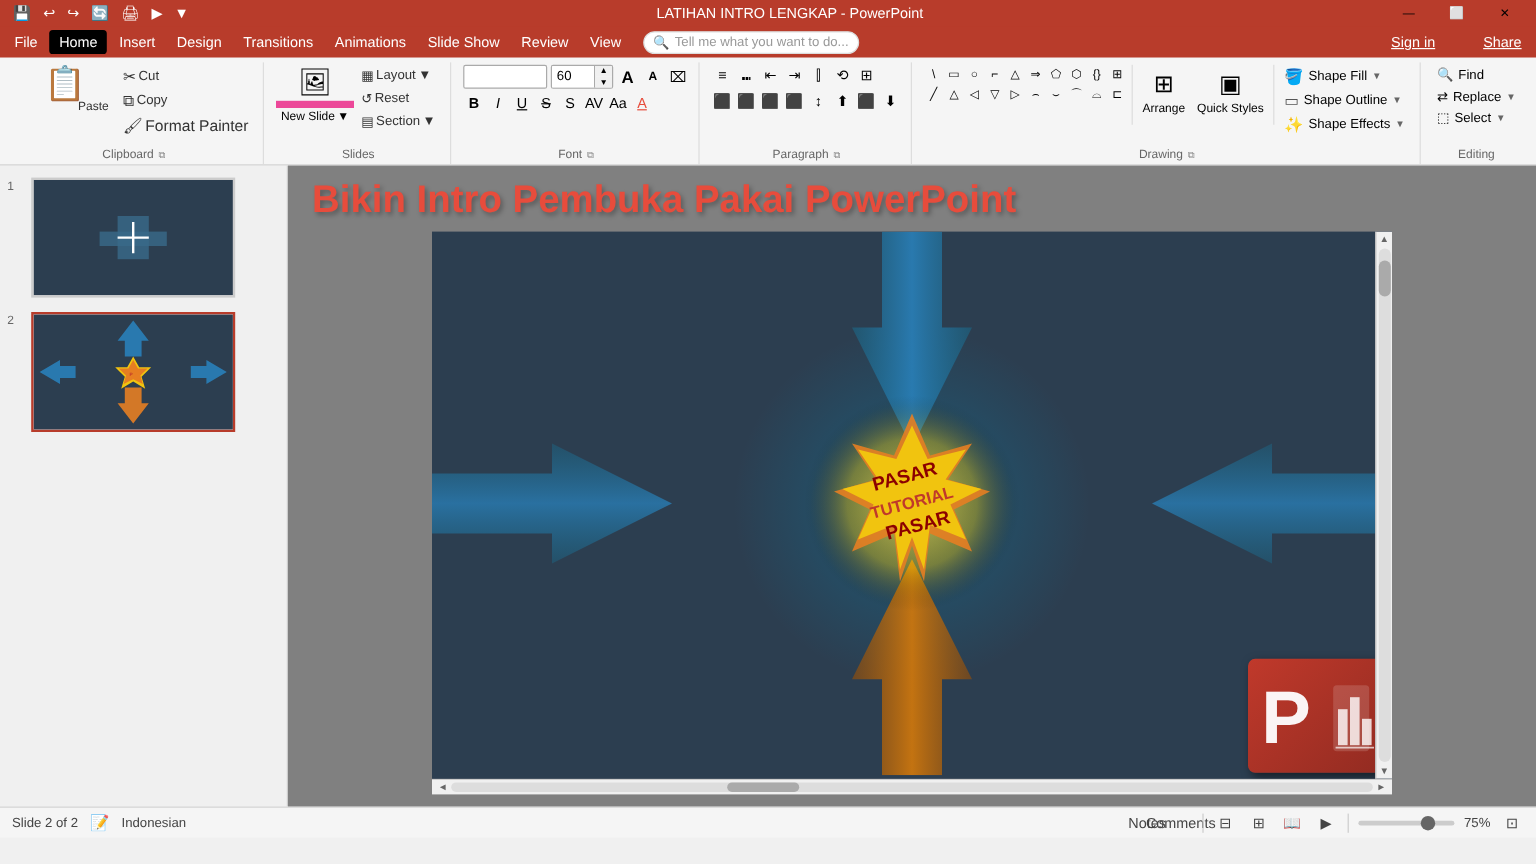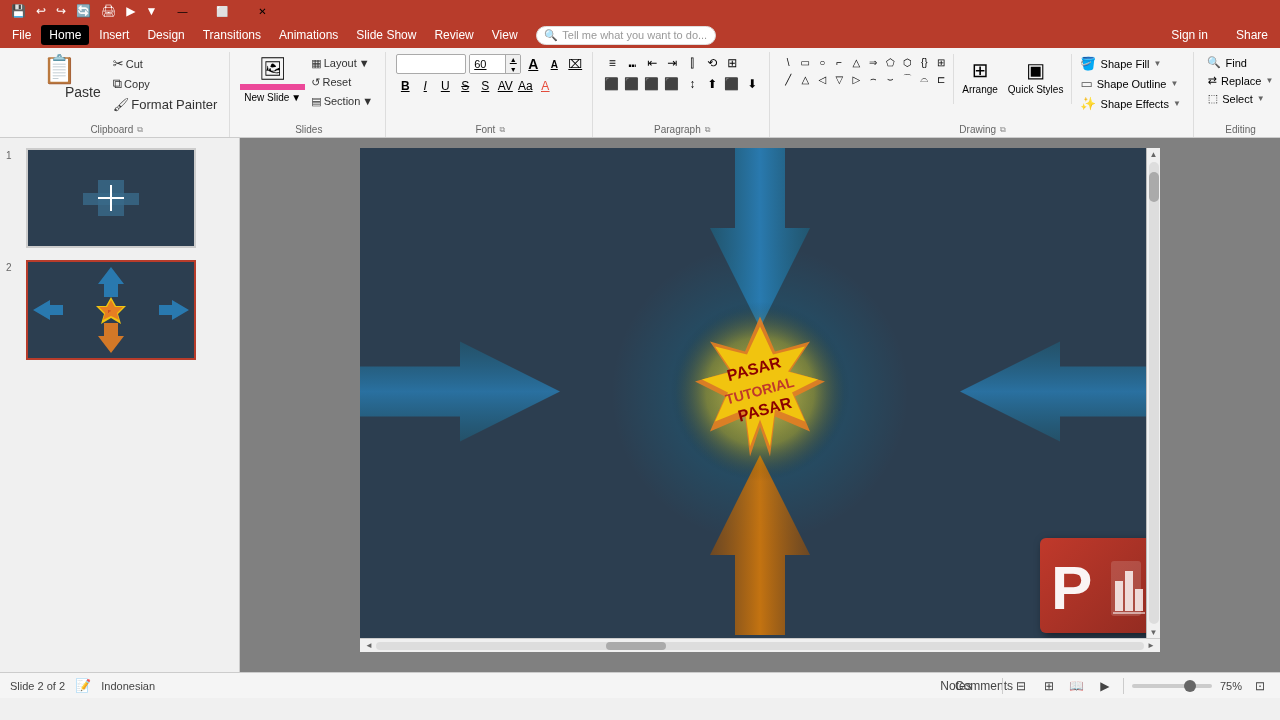--- a/index.html
+++ b/index.html
@@ -93,21 +93,21 @@
     
     .paste-btn {
       display: flex;
       flex-direction: column;
       align-items: center;
       padding: 2px 6px;
       cursor: pointer;
       border-radius: 3px;
     }
     .paste-btn .paste-icon { font-size: 28px; line-height: 1; }
-    .paste-btn .paste-label { font-size: 14px; color: #333; padding-left: 47px; }
+    .paste-btn .paste-label { font-size: 10px; color: #333; padding-left: 47px; }
 
     
     .font-size-box {
       display: flex;
       align-items: center;
       border: 1px solid #aaa;
       border-radius: 2px;
       height: 20px;
       overflow: hidden;
       background: white;
@@ -361,24 +361,25 @@
       font-size: 11px;
       color: #999;
       margin: 0 8px;
     }
     .tell-me .icon { font-size: 11px; }
 
     
     .auth-btns {
       display: flex;
       align-items: center;
-      gap: 12px;
+      gap: 24px;
       margin-left: auto;
       color: white;
       font-size: 12px;
+      text-decoration: underline;
     }
     .auth-btn {
       padding: 3px 8px;
       cursor: pointer;
       border-radius: 3px;
     }
 
     
     .format-painter-btn {
       display: flex;
@@ -500,20 +501,21 @@
 
 <div class="top-area">
   <div class="quick-access">
     <span class="qa-btn">💾</span>
     <span class="qa-btn">↩</span>
     <span class="qa-btn">↪</span>
     <span class="qa-btn">🔄</span>
     <span class="qa-btn">🖨</span>
     <span class="qa-btn">▶</span>
     <span class="qa-btn">▼</span>
+    <span style="flex:1; text-align:center; color:white; font-size:12px;">LATIHAN INTRO LENGKAP - PowerPoint</span>
     <div class="win-ctrl">
       <span>—</span>
       <span>⬜</span>
       <span>✕</span>
     </div>
   </div>
 
   <div class="menu-bar">
     <span class="menu-item">File</span>
     <span class="menu-item active">Home</span>
@@ -590,21 +592,21 @@
             <span>▼</span>
           </div>
         </div>
       </div>
       <div class="ribbon-group-label">
         <span>Slides</span>
       </div>
     </div>
 
     <div class="ribbon-group">
-      <div class="ribbon-group-content" style="flex-direction:column; gap:3px;text-decoration:underline;">
+      <div class="ribbon-group-content" style="flex-direction:column; gap:3px;">
         <div style="display:flex; gap:3px; align-items:center;">
           <input class="font-name-input" value="" style="">
           <div class="font-size-box">
             <input class="font-size-input" value="60" style="">
             <div class="font-size-btns">
               <div class="font-size-btn">▲</div>
               <div class="font-size-btn">▼</div>
             </div>
           </div>
           <div class="fmt-btn" style="font-size:14px; font-weight:bold;">A</div>
@@ -779,20 +781,21 @@
             <polygon points="83,38 87,45 95,45 89,51 91,58 83,54 75,58 77,51 71,45 79,45" fill="#e67e22"></polygon>
             <text x="80" y="51" fill="#c0392b" font-size="4" font-weight="bold">P</text>
           </svg>
         </div>
       </div>
     </div>
   </div>
 
   <div class="canvas-area">
 
+    <div class="slide-title-text">Bikin Intro Pembuka Pakai PowerPoint</div>
 
     <div class="slide-canvas">
 
       <div style="position:absolute; top:50%; left:50%; transform:translate(-50%,-50%); width:300px; height:300px; border-radius:50%; background:radial-gradient(circle, rgba(255,220,50,0.25) 0%, rgba(0,150,200,0.15) 40%, transparent 70%); pointer-events:none;"></div>
 
       <div style="position:absolute; top:0; left:50%; transform:translateX(-50%);">
         <svg width="120" height="200" viewBox="0 0 120 200">
           <defs>
             <linearGradient id="arrowGradTop" x1="0%" y1="0%" x2="100%" y2="0%">
               <stop offset="0%" style="stop-color:#1a6a8a;stop-opacity:0.6"></stop>

